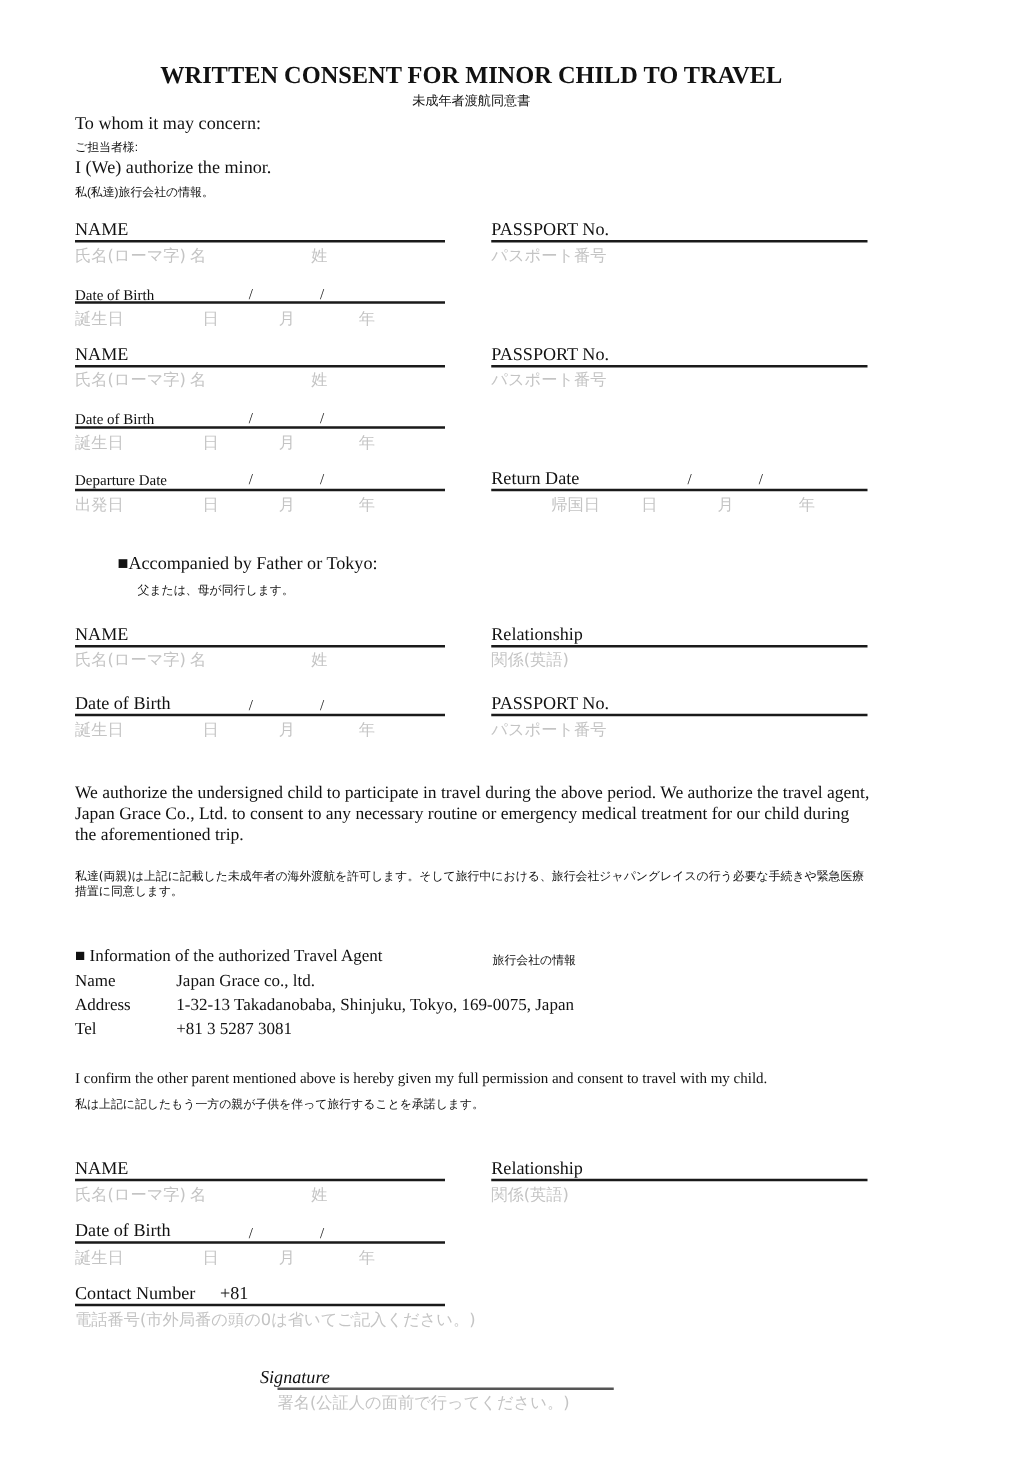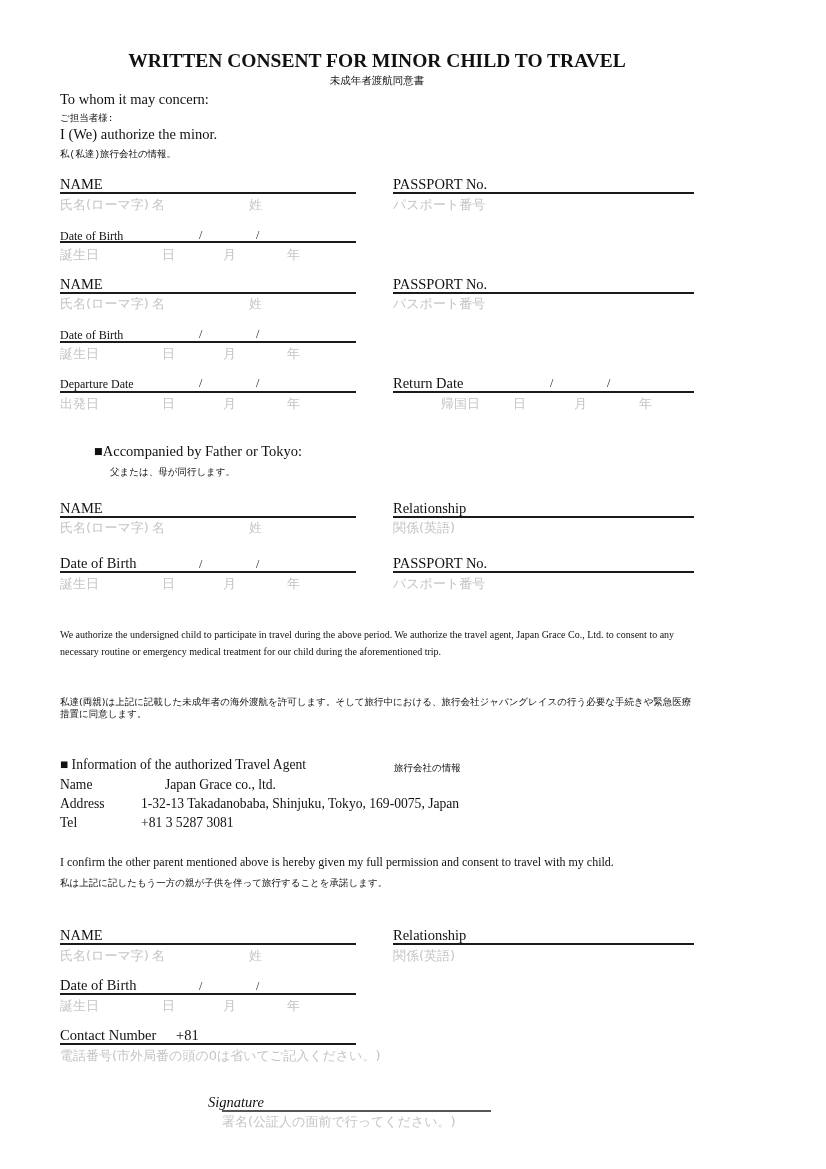--- a/index.html
+++ b/index.html
@@ -10,26 +10,26 @@
     .abs { position: absolute; white-space: nowrap; }
     .title {
       left: 0; width: 754px; top: 50px; text-align: center;
       font-weight: bold; font-size: 19.5px; letter-spacing: 0px;
     }
     .subtitle {
       left: 0; width: 754px; top: 74px; text-align: center;
       font-family: "DejaVu Sans", sans-serif; font-size: 10.5px;
     }
     .en { font-size: 14.5px; }
-    .jp { font-family: Liberation Mono, monospace; font-size: 9.5px; text-align: right; }
+    .jp { font-family: Liberation Sans, sans-serif; font-size: 9.5px; text-align: right; }
     .hint { font-family: "DejaVu Sans", sans-serif; font-size: 13px; color: #c4c4c4; }
     .small-en { font-size: 12px; }
     .line { position: absolute; height: 2px; background: #1a1a1a; }
     .line.sig { background: #555; }
-    .para { font-size: 10px; line-height: 17px; white-space: normal; width: 640px; }
+    .para { font-size: 14px; line-height: 17px; white-space: normal; width: 640px; }
     .jp-para { font-family: "DejaVu Sans", sans-serif; font-size: 9.5px; line-height: 12px; white-space: normal; width: 640px; }
     .agent { font-size: 13.6px; }
     .confirm { font-size: 12px; }
     .slash { font-size: 12px; }
   </style>
 </head>
 <body>
 
 <div class="abs title">WRITTEN CONSENT FOR MINOR CHILD TO TRAVEL</div>
 <div class="abs subtitle">未成年者渡航同意書</div>
@@ -129,21 +129,21 @@
 </div>
 
 <div class="abs para" style="left:60px;top:626px;">We authorize the undersigned child to participate in travel during the above period.  We authorize the travel agent, Japan Grace Co., Ltd. to consent to any necessary routine or emergency  medical treatment for our child during the aforementioned trip.</div>
 <div class="abs jp-para" style="left:60px;top:696px;">私達(両親)は上記に記載した未成年者の海外渡航を許可します。そして旅行中における、旅行会社ジャパングレイスの行う必要な手続きや緊急医療措置に同意します。</div>
 
 <div>
   <div class="abs agent" style="left:60px;top:757px;">■ Information of the authorized Travel Agent</div>
   <div class="abs jp" style="left:394px;top:762px;">旅行会社の情報</div>
 
   <div class="abs agent" style="left:60px;top:777px;">Name</div>
-  <div class="abs agent" style="left:141px;top:777px;margin-left:24px;">Japan Grace co., ltd.</div>
+  <div class="abs agent" style="left:141px;top:777px;">Japan Grace co., ltd.</div>
   <div class="abs agent" style="left:60px;top:796px;">Address</div>
   <div class="abs agent" style="left:141px;top:796px;text-align:right;">1-32-13 Takadanobaba, Shinjuku, Tokyo, 169-0075, Japan</div>
   <div class="abs agent" style="left:60px;top:815px;">Tel</div>
   <div class="abs agent" style="left:141px;top:815px;">+81 3 5287 3081</div>
 </div>
 
 <div class="abs confirm" style="left:60px;top:855px;">I confirm the other parent mentioned above is hereby given my full permission and consent to travel with my child.</div>
 <div class="abs jp" style="left:60px;top:877px;">私は上記に記したもう一方の親が子供を伴って旅行することを承諾します。</div>
 
 <div>

